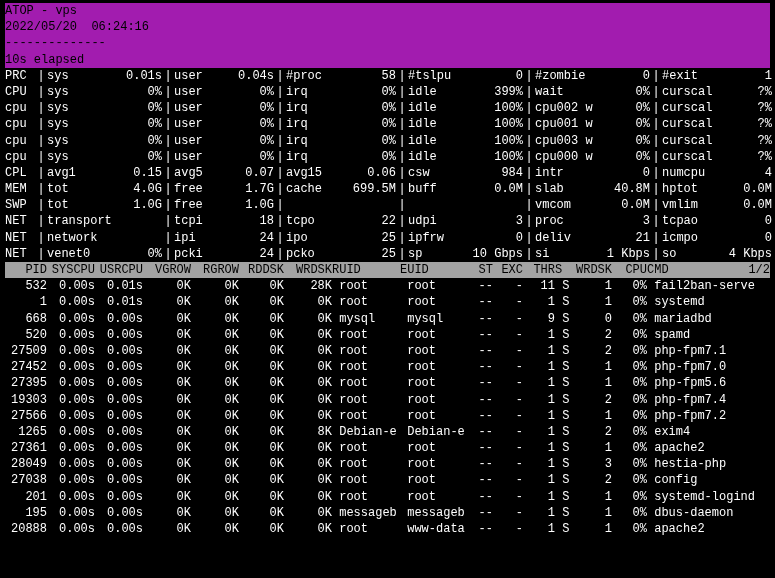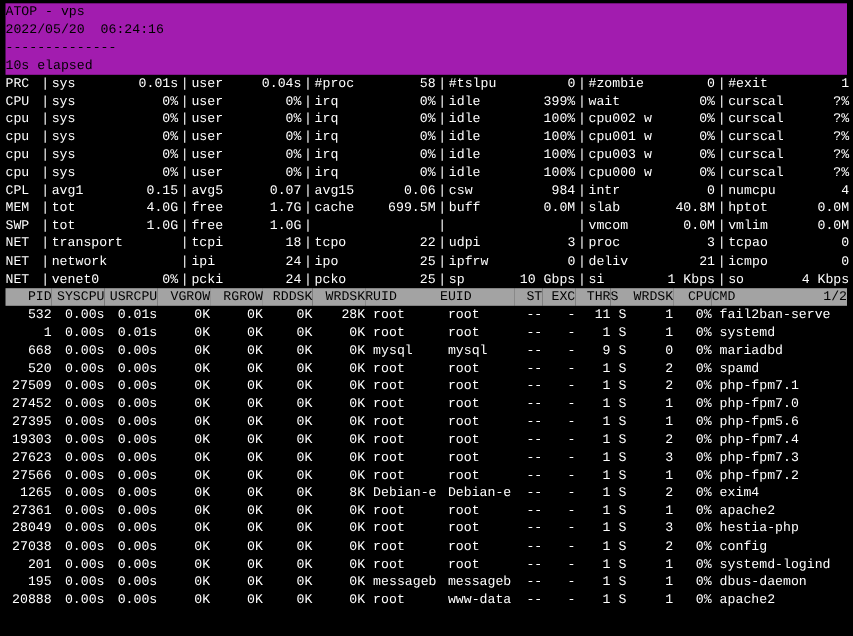--- a/index.html
+++ b/index.html
@@ -501,39 +501,20 @@
         <td class="r">--</td>
         <td class="r">-</td>
         <td class="r">1</td>
         <td class="l"> S</td>
         <td class="r">2</td>
         <td class="r">0%</td>
         <td class="l"> php-fpm7.4</td>
         <td></td>
       </tr>
       <tr>
-        <td class="r">27623</td>
-        <td class="r">0.00s</td>
-        <td class="r">0.00s</td>
-        <td class="r">0K</td>
-        <td class="r">0K</td>
-        <td class="r">0K</td>
-        <td class="r">0K</td>
-        <td class="l"> root</td>
-        <td class="l"> root</td>
-        <td class="r">--</td>
-        <td class="r">-</td>
-        <td class="r">1</td>
-        <td class="l"> S</td>
-        <td class="r">3</td>
-        <td class="r">0%</td>
-        <td class="l"> php-fpm7.3</td>
-        <td></td>
-      </tr>
-      <tr>
         <td class="r">27566</td>
         <td class="r">0.00s</td>
         <td class="r">0.00s</td>
         <td class="r">0K</td>
         <td class="r">0K</td>
         <td class="r">0K</td>
         <td class="r">0K</td>
         <td class="l"> root</td>
         <td class="l"> root</td>
         <td class="r">--</td>

